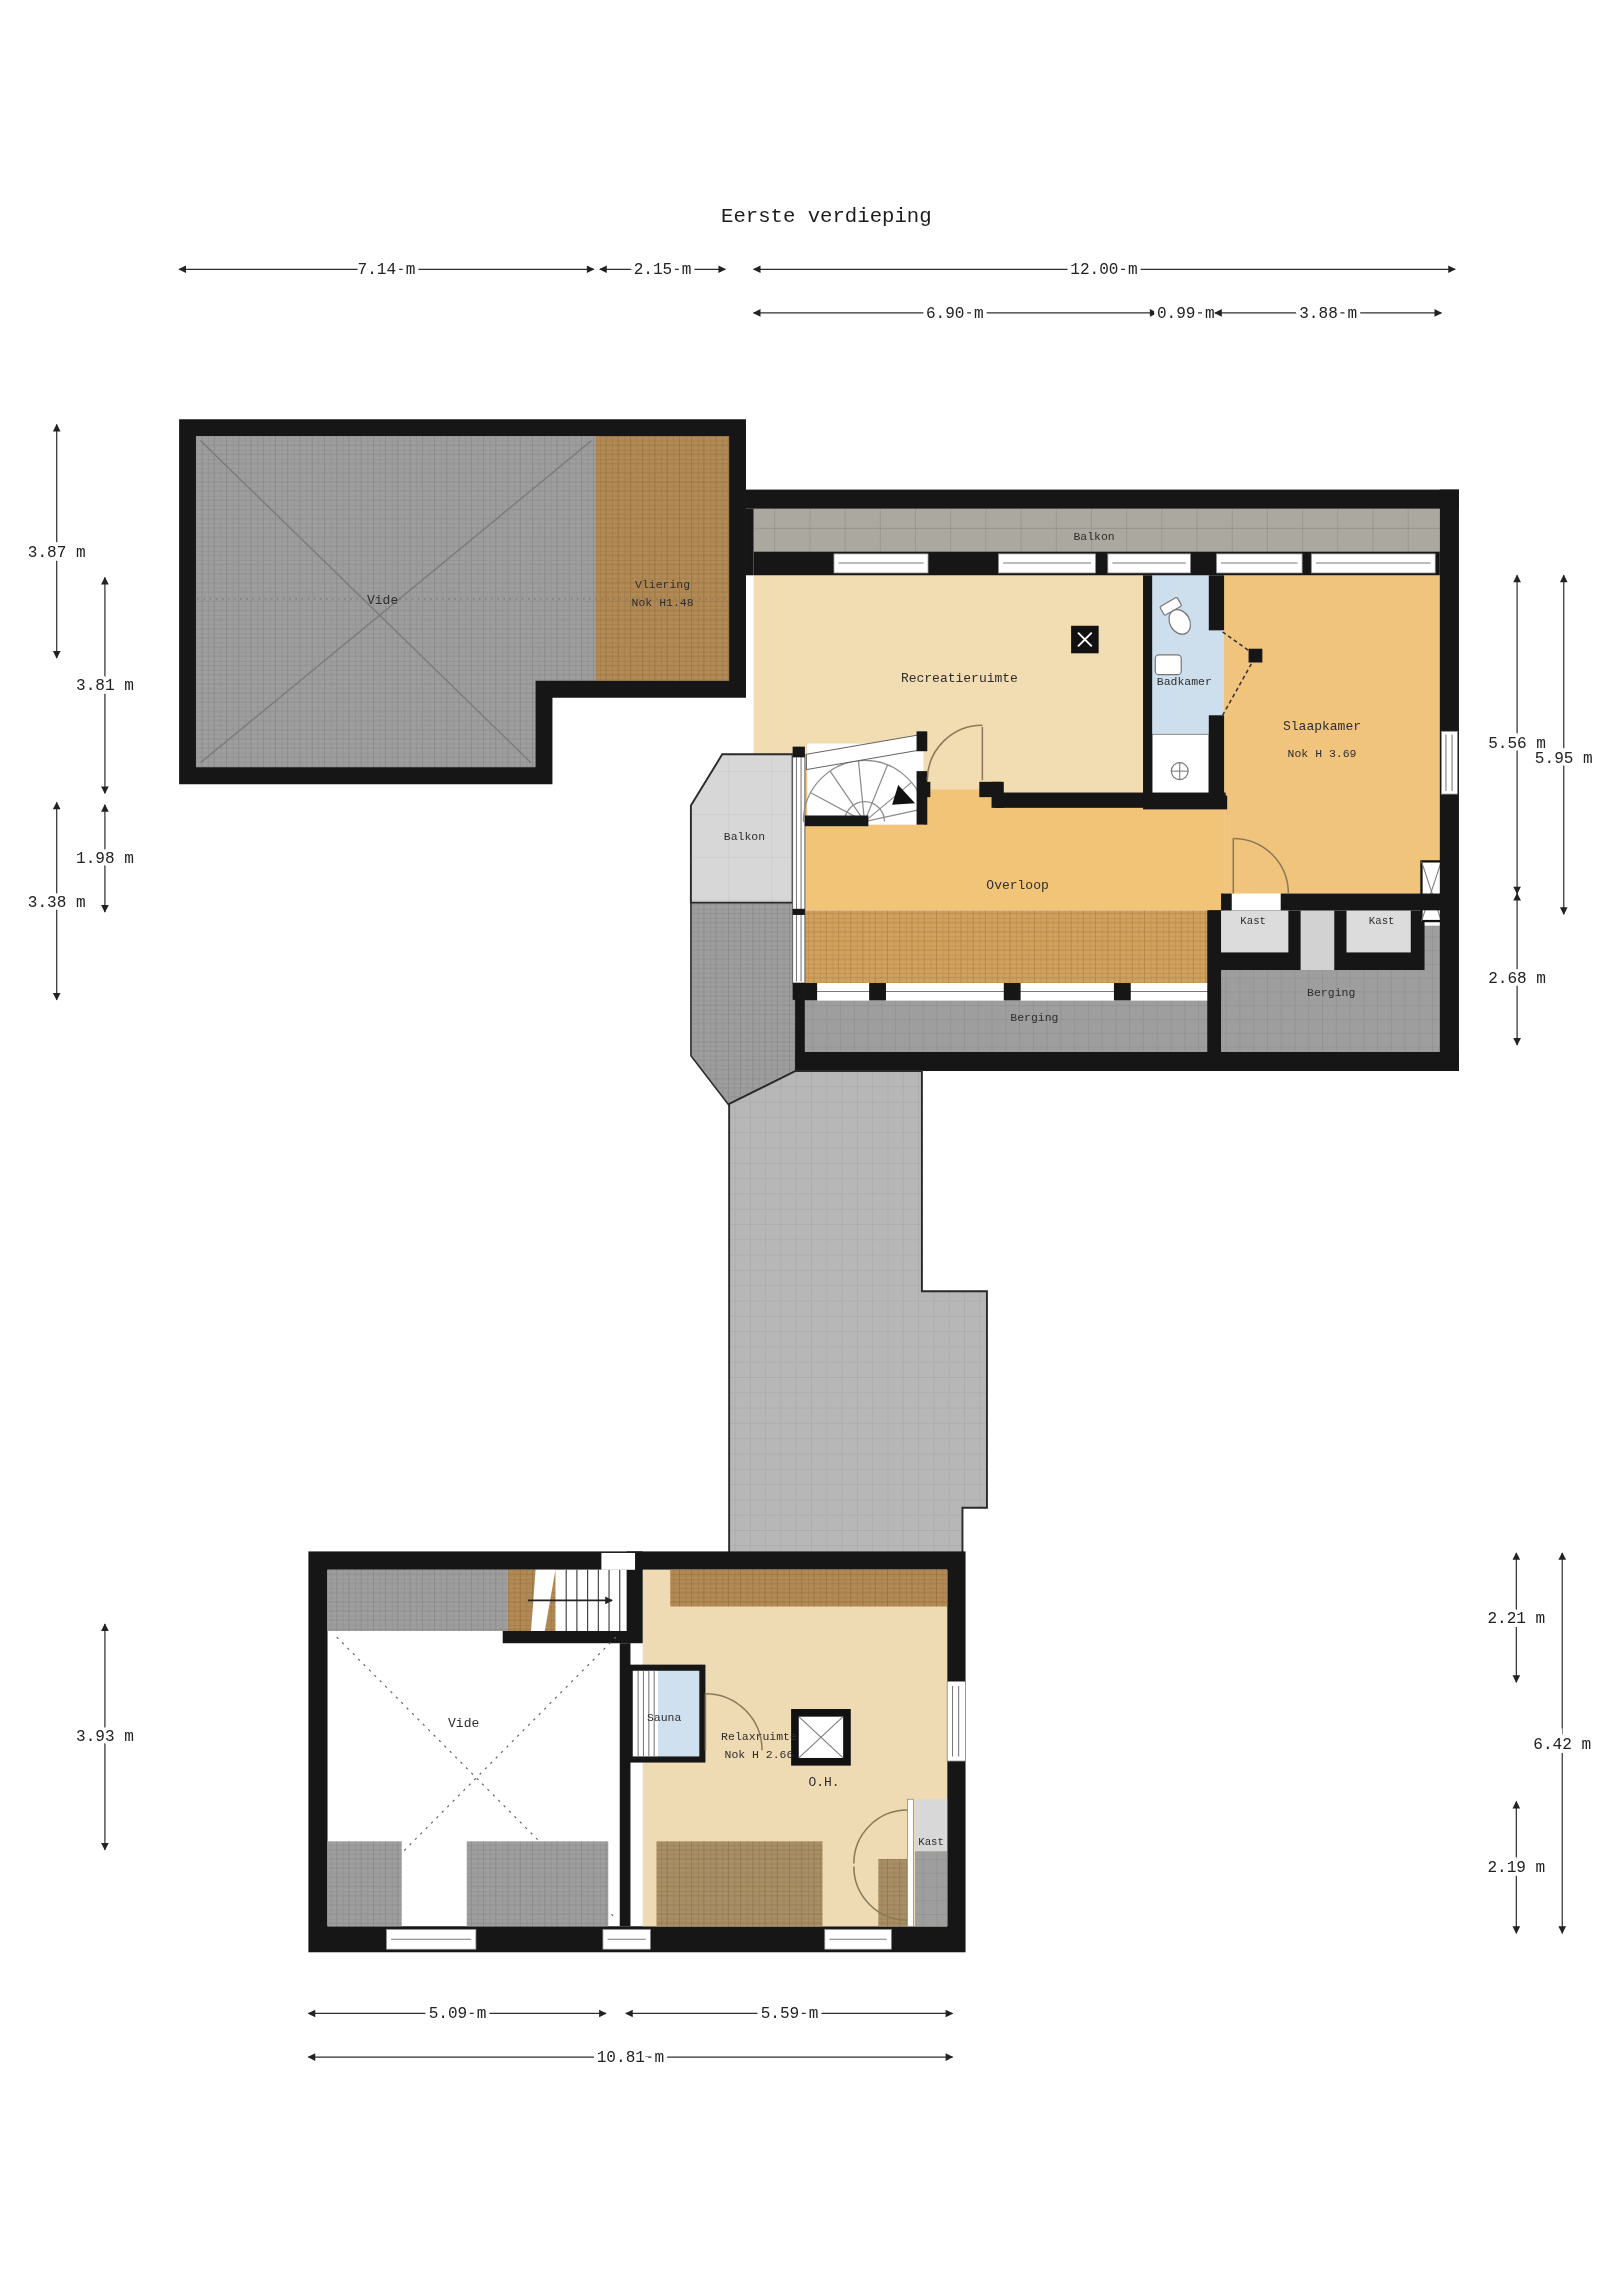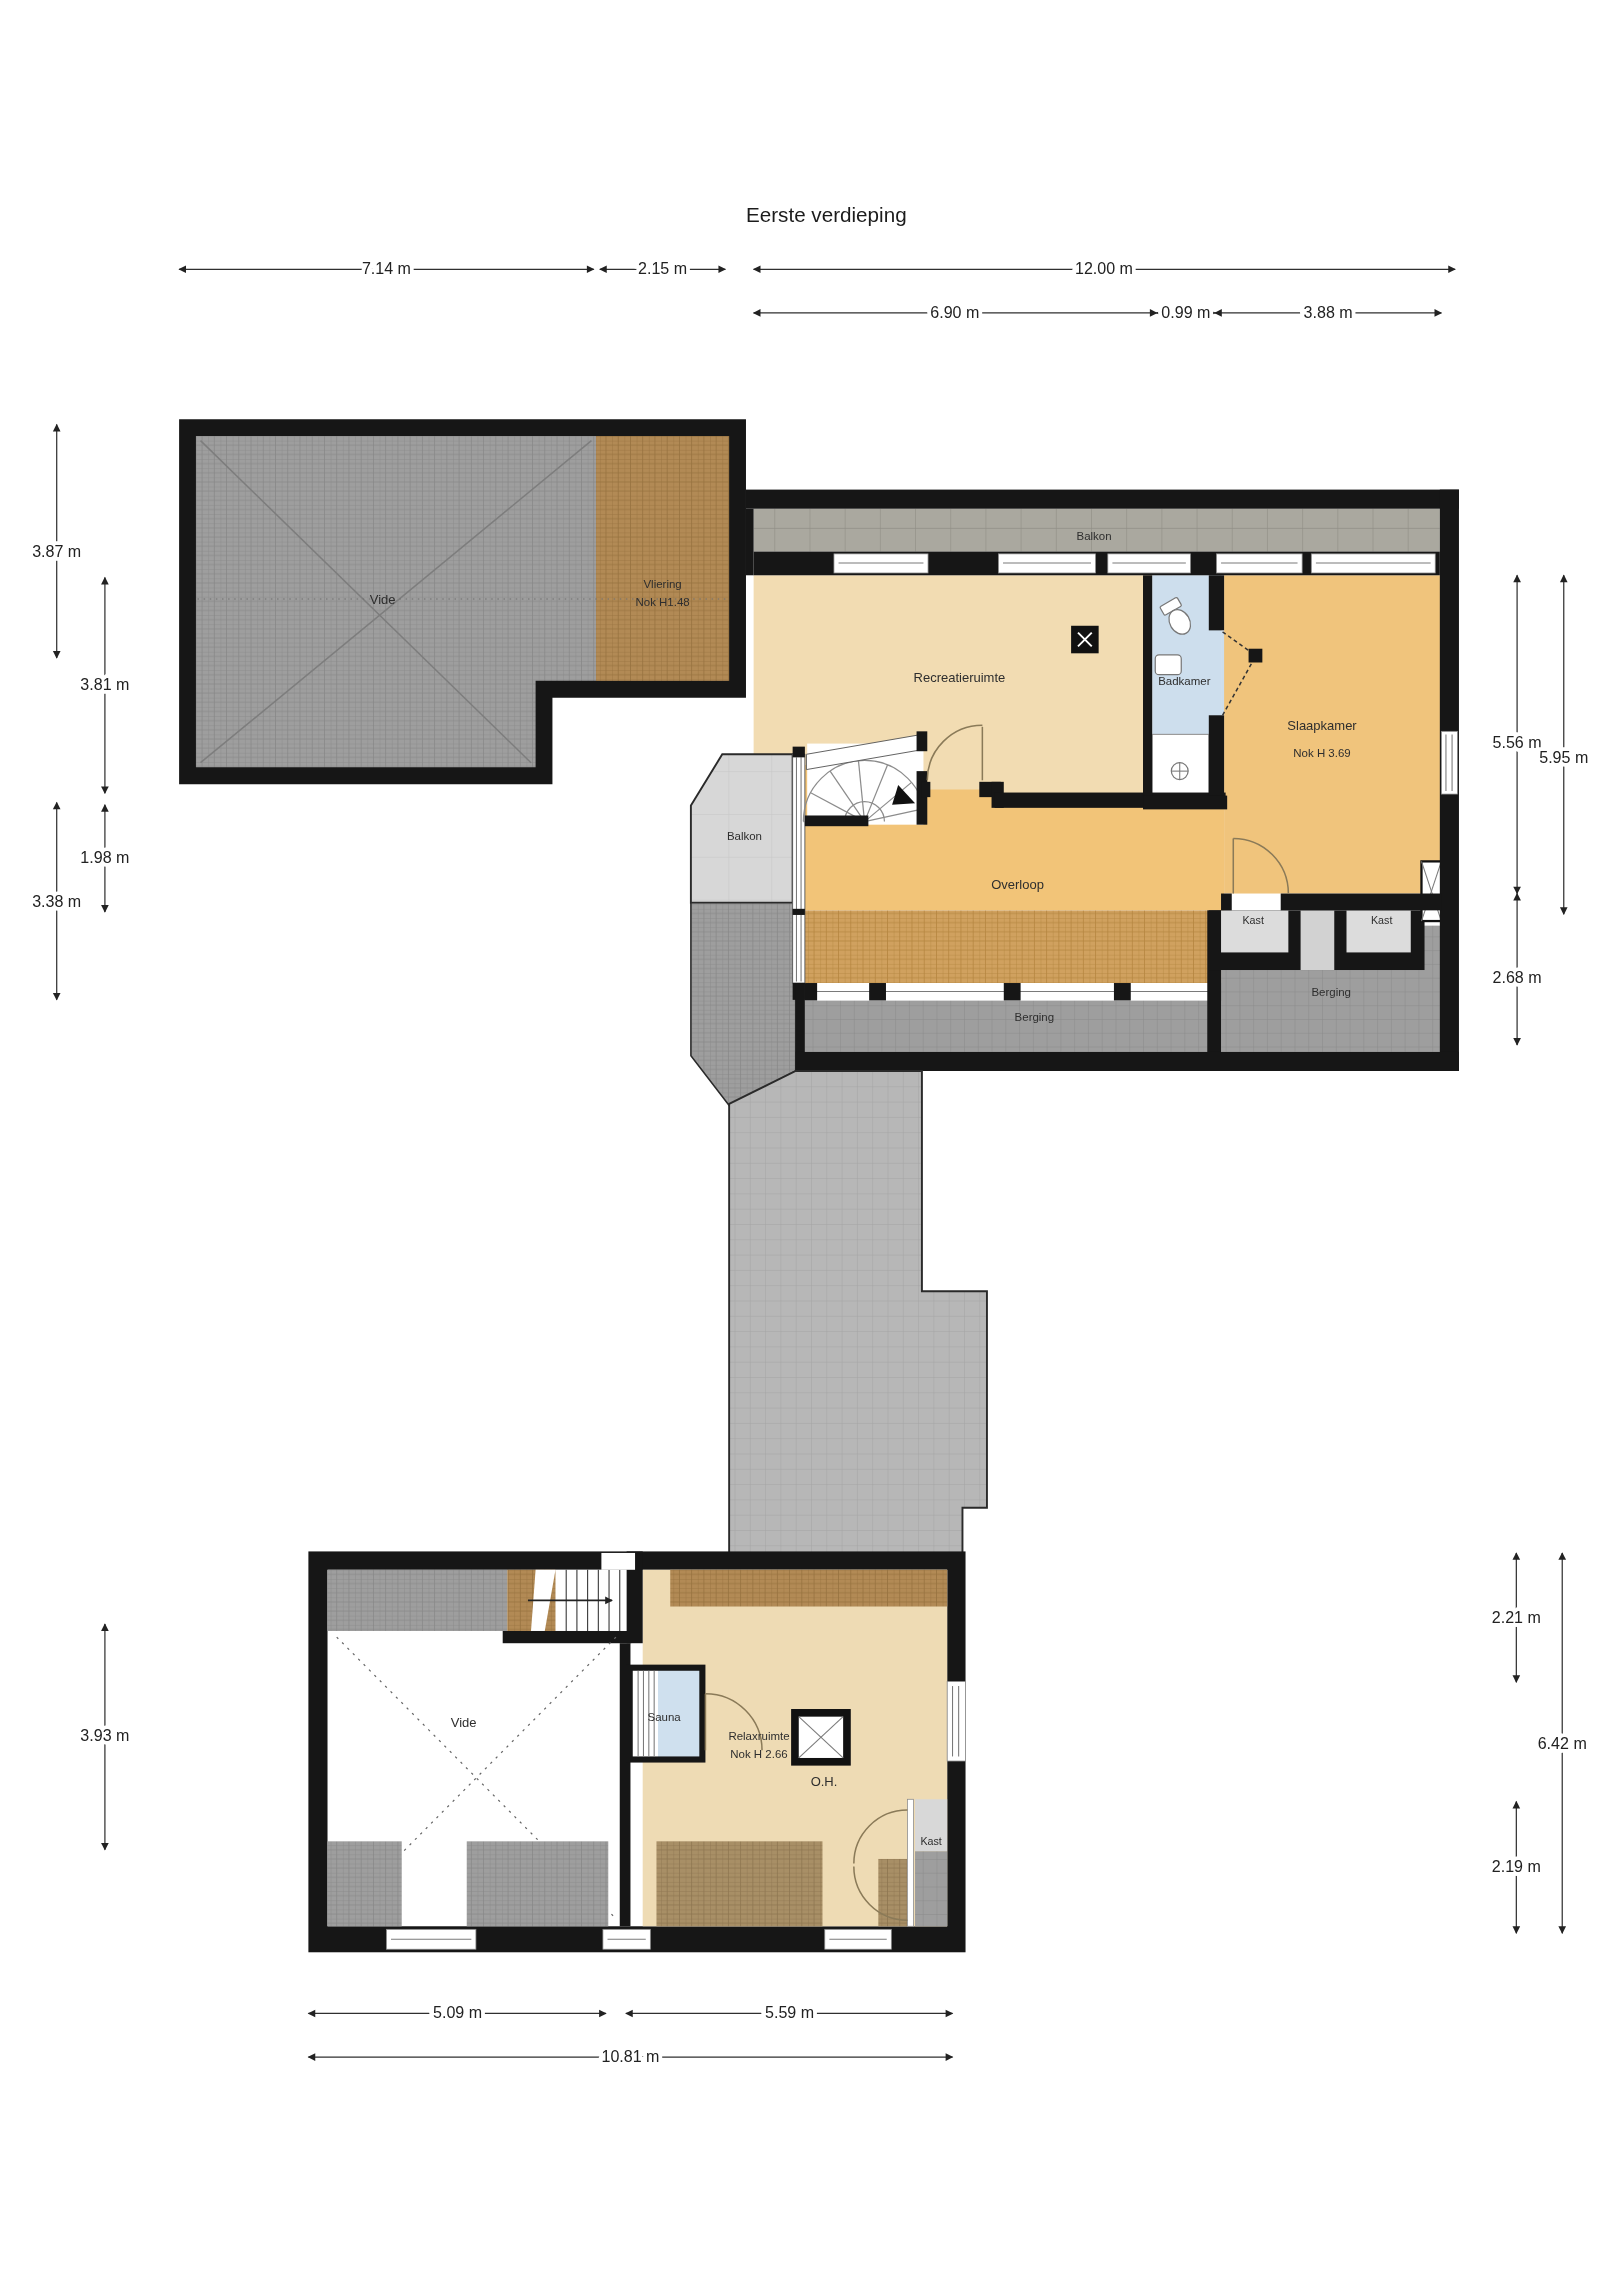--- a/index.html
+++ b/index.html
@@ -1,17 +1,17 @@
 <!DOCTYPE html>
 <html style="font-size:12.2px"><head>
 <meta charset="utf-8">
 <style>
   html,body { margin:0; padding:0; background:#fff; }
   #canvas { position:relative; width:1622px; height:2295px; background:#ffffff;
-            font-family:Liberation Sans, sans-serif; }
+            font-family:Liberation Mono, monospace; }
   svg { position:absolute; left:0; top:0; }
   .w    { fill:#161616; }
   .dimline { stroke:#2f2f2f; stroke-width:1.6; }
   .dimlb { font-size:21px; fill:#222; stroke:#ffffff; stroke-width:10px;
            paint-order:stroke; text-anchor:middle; dominant-baseline:middle; }
   .title { font-size:27px; fill:#1c1c1c; text-anchor:middle; }
   .rml  { font-size:17px; fill:#2e2e2e; text-anchor:middle; }
   .rms  { font-size:15px; fill:#2e2e2e; text-anchor:middle; }
   .rmx  { font-size:14px; fill:#2e2e2e; text-anchor:middle; }
   .xline { stroke:#7d7d7d; stroke-width:2; fill:none; }

